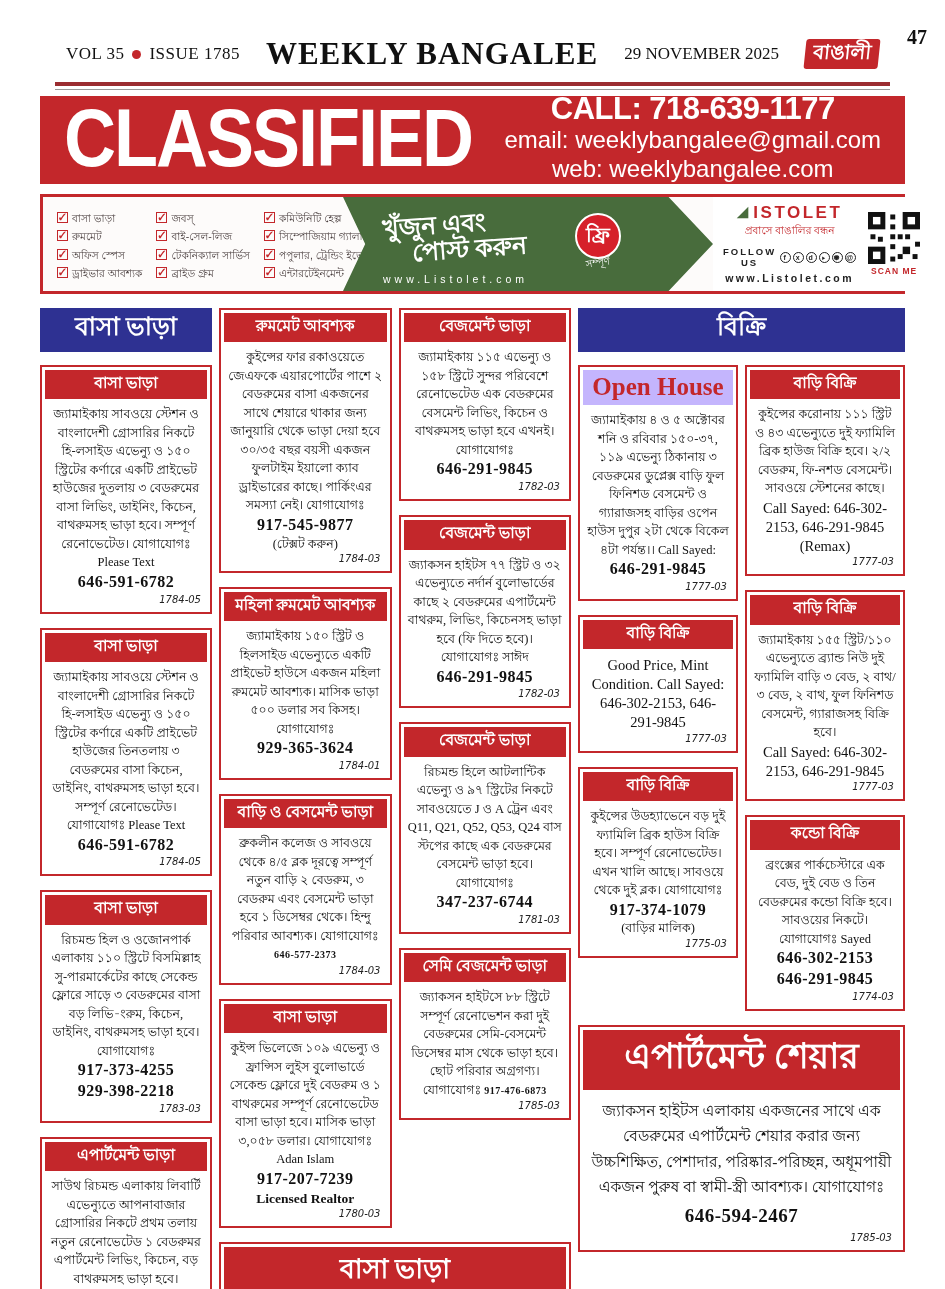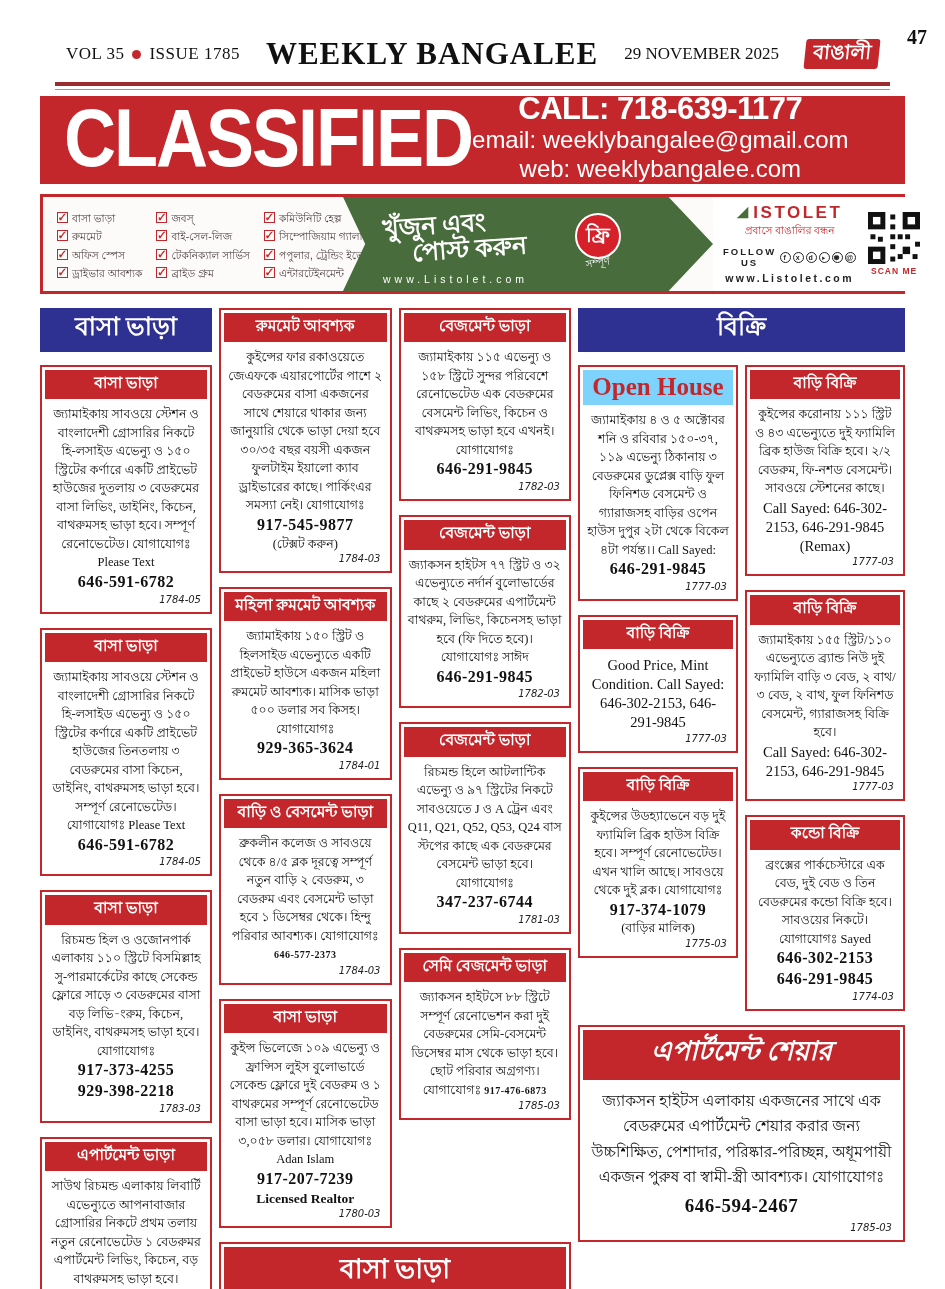--- a/index.html
+++ b/index.html
@@ -20,21 +20,21 @@
   .sep-dot{width:9px;height:9px;border-radius:50%;background:var(--red);display:inline-block;}
   .masthead{font-size:31px;font-weight:bold;letter-spacing:1px;white-space:nowrap;}
   .issue-date{font-size:17px;white-space:nowrap;}
   .logo-box{background:var(--red);color:#fff;font-weight:bold;font-size:20px;padding:2px 8px 6px;border-radius:3px;transform:skewX(-6deg);line-height:1.1;}
   .page-num{position:absolute;top:26px;right:18px;font-size:20px;font-weight:bold;}
   .rules{margin:10px 55px 0;}
   .rule-thick{height:4px;background:var(--darkred);}
   .rule-thin{height:1px;background:#9a9a9a;margin-top:3px;}
 
   
-  .classified-banner{margin:6px 40px 0;background:var(--red);display:flex;align-items:center;padding:6px 24px 10px;height:88px;}
+  .classified-banner{margin:6px 40px 0;background:var(--red);display:flex;justify-content:space-between;align-items:center;padding:6px 24px 10px;height:88px;}
   .classified-title{color:#fff;font-family:"Liberation Sans",sans-serif;font-weight:900;font-size:72px;line-height:.95;letter-spacing:-2px;transform:scaleY(1.12);transform-origin:left center;}
   .banner-contact{color:#fff;text-align:center;font-family:"Liberation Sans",sans-serif;}
   .banner-call{font-weight:900;font-size:31px;letter-spacing:-.5px;line-height:1.1;}
   .banner-email,.banner-web{font-size:24px;line-height:1.2;}
 
   
   .listolet{margin:10px 40px 0;border:3px solid var(--red);background:#fdfbfa;display:flex;align-items:stretch;height:100px;position:relative;}
   .checklist{display:flex;gap:14px;padding:12px 6px 8px 14px;width:300px;flex:none;}
   .checklist ul{list-style:none;}
   .checklist li{display:flex;align-items:flex-start;gap:4px;font-size:10.5px;line-height:1.75;color:#4a3f3f;white-space:nowrap;font-family:"Liberation Sans",sans-serif;}
@@ -66,32 +66,32 @@
   .mid-cols{display:flex;gap:7px;align-items:flex-start;}
   .mid-cols .col{flex:1;min-width:0;}
   .right-wrap{flex:1;min-width:0;}
   .sale-cols{display:flex;gap:7px;align-items:flex-start;}
   .sale-cols .col{flex:1;min-width:0;}
 
   .section-header{background:var(--navy);color:#fff;text-align:center;font-weight:bold;font-size:25px;padding:4px 0 10px;margin-bottom:13px;line-height:1.2;}
 
   .ad{border:2.5px solid var(--red);background:#fff;margin-bottom:14px;padding:3px;}
   .ad-title{background:var(--red);color:#fff;text-align:center;font-weight:bold;font-size:15.5px;padding:3px 2px 7px;line-height:1.25;}
-  .ad-title.openhouse{background:#7dd3fc;color:var(--red);font-size:25px;padding:1px 0 3px;border-bottom:0;}
+  .ad-title.openhouse{background:#c4b5fd;color:var(--red);font-size:25px;padding:1px 0 3px;border-bottom:0;}
   .ad-body{padding:6px 4px 2px;text-align:center;font-size:12.5px;line-height:1.48;}
   .body-text{display:block;}
   .phone{font-weight:bold;font-size:16px;line-height:1.3;letter-spacing:.5px;}
   .phone-inline{font-weight:bold;font-size:10px;letter-spacing:.5px;white-space:nowrap;}
   .en-line{font-size:14.5px;line-height:1.3;margin-top:1px;}
   .after-note{font-size:12.5px;line-height:1.3;}
   .after-note.en{font-weight:bold;font-size:13.5px;}
   .ref{text-align:right;font-style:italic;font-size:10px;font-family:"DejaVu Sans",sans-serif;color:#222;padding:1px 2px 2px 0;line-height:1.1;}
 
   .ad.large .ad-title{font-size:27px;padding:6px 2px 12px;}
-  .ad.big-share .ad-title{font-size:27px;padding:5px 2px 11px;font-style:italic;}
+  .ad.big-share .ad-title{font-size:35px;padding:5px 2px 11px;}
   .ad.big-share .ad-body{font-size:15.5px;line-height:1.65;padding:8px 6px 2px;}
   .ad.big-share .phone-inline{font-size:19px;}
 </style>
 </head>
 <body>
 
 <div class="page">
 
   <div class="top-header">
     <div class="page-num">47</div>

